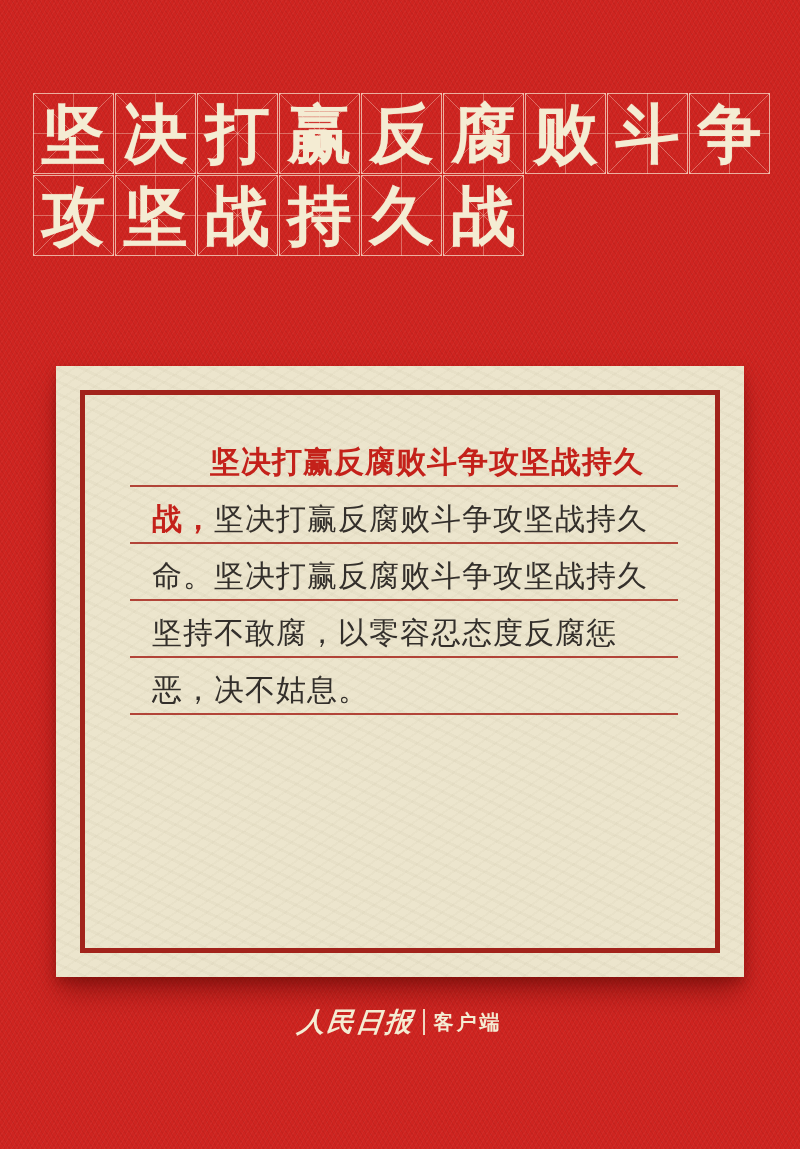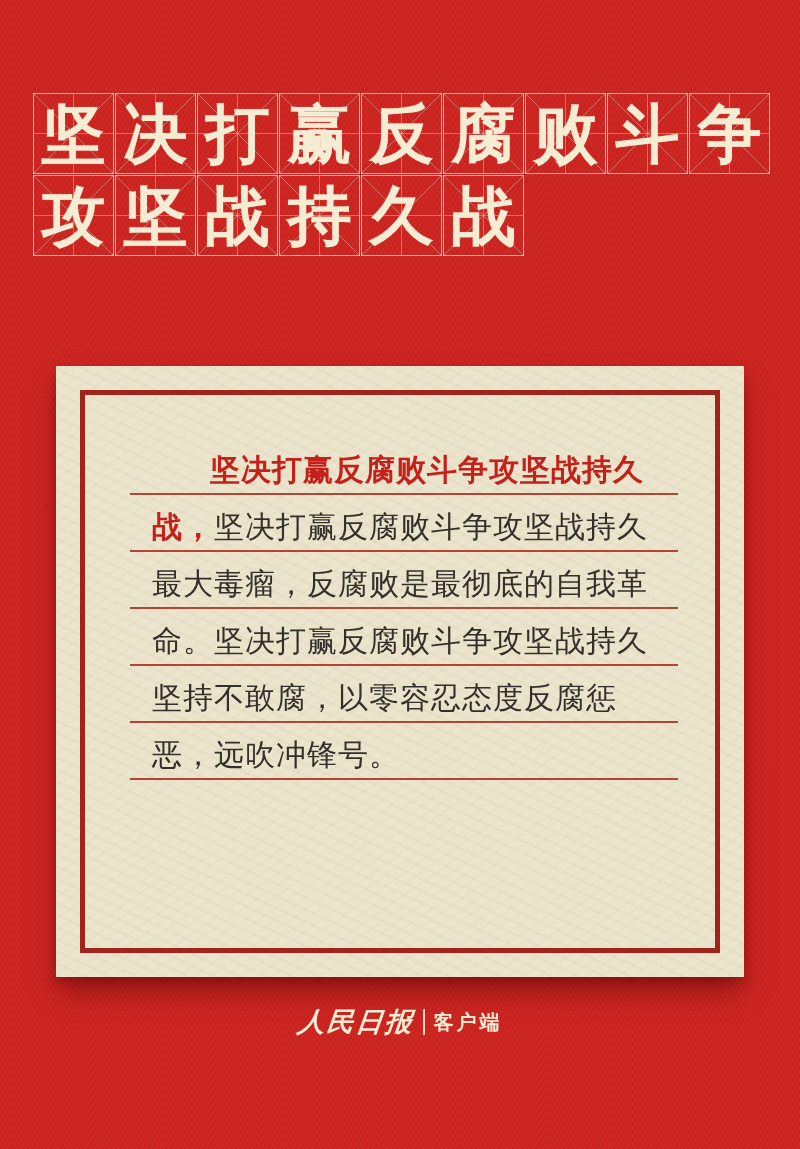--- a/index.html
+++ b/index.html
@@ -59,21 +59,21 @@
     background-image:
       repeating-linear-gradient(25deg, rgba(140,130,95,.05) 0 3px, transparent 3px 11px),
       repeating-linear-gradient(-35deg, rgba(140,130,95,.04) 0 2px, transparent 2px 9px);
     box-shadow:0 18px 26px -4px rgba(90,6,4,.5), 0 5px 10px rgba(90,6,4,.3);
   }
   .card-border{
     position:absolute;inset:24px;
     border:5px solid var(--border-red);
   }
   .article{
-    position:absolute;left:74px;top:72px;width:548px;
+    position:absolute;left:74px;top:64px;width:548px;
   }
   .line{
     height:57px;
     border-bottom:2px solid rgba(170,45,35,.88);
     display:flex;align-items:flex-end;
     padding:0 0 8px 22px;
     white-space:nowrap;
     font-size:30px;letter-spacing:1px;line-height:1;
     color:var(--text-black);
   }
@@ -165,30 +165,27 @@
     <div class="card-border"></div>
     <div class="article" id="article">
         <div class="line indent">
           <span class="seg-red">坚决打赢反腐败斗争攻坚战持久</span>
         </div>
         <div class="line">
           <span class="seg-red">战，</span>
           <span class="seg-black">坚决打赢反腐败斗争攻坚战持久</span>
         </div>
         <div class="line">
-          <span class="seg-black">最大毒瘤，反腐败是最彻底的自我革</span>
-        </div>
-        <div class="line">
           <span class="seg-black">命。坚决打赢反腐败斗争攻坚战持久</span>
         </div>
         <div class="line">
           <span class="seg-black">坚持不敢腐，以零容忍态度反腐惩</span>
         </div>
         <div class="line">
-          <span class="seg-black">恶，远吹冲锋号。</span>
+          <span class="seg-black">恶，决不姑息。</span>
         </div>
       </div>
   </div>
 
   <div class="footer">
     <span class="brand-calligraphy">人民日报</span>
     <span class="brand-divider"></span>
     <span class="brand-client">客户端</span>
   </div>
 

